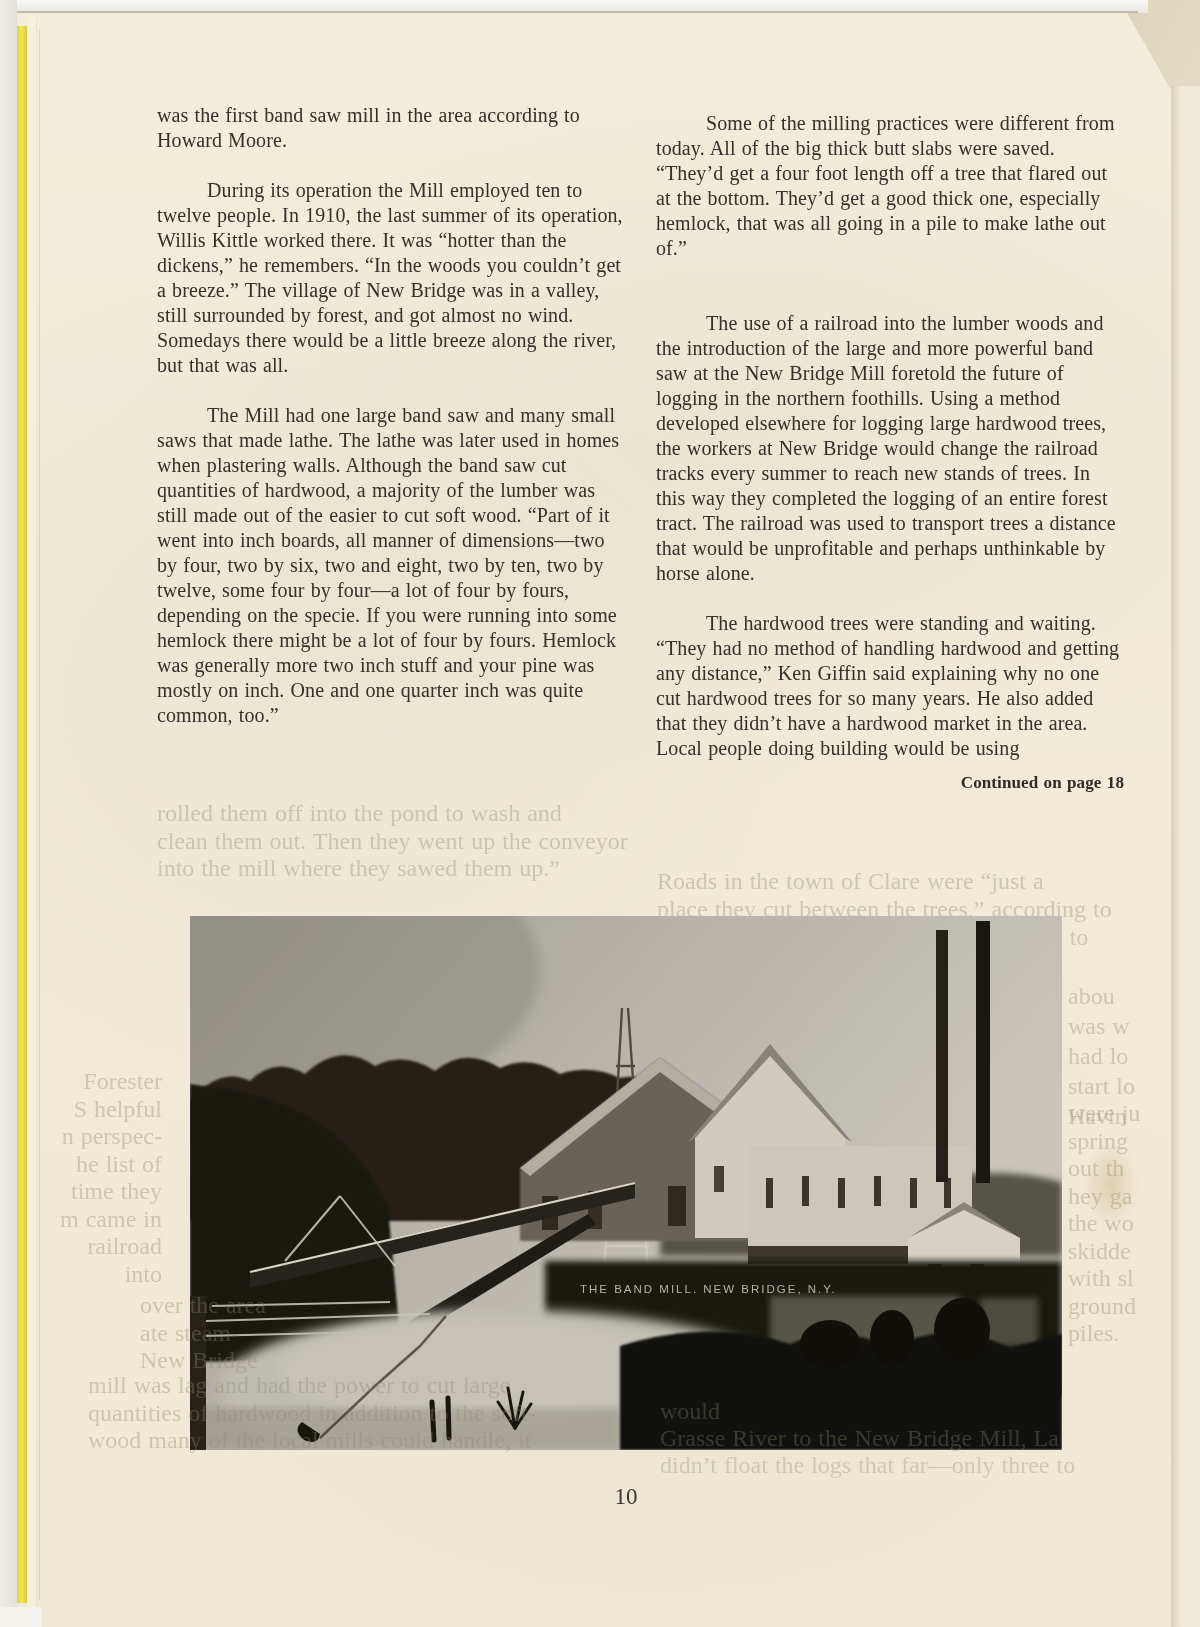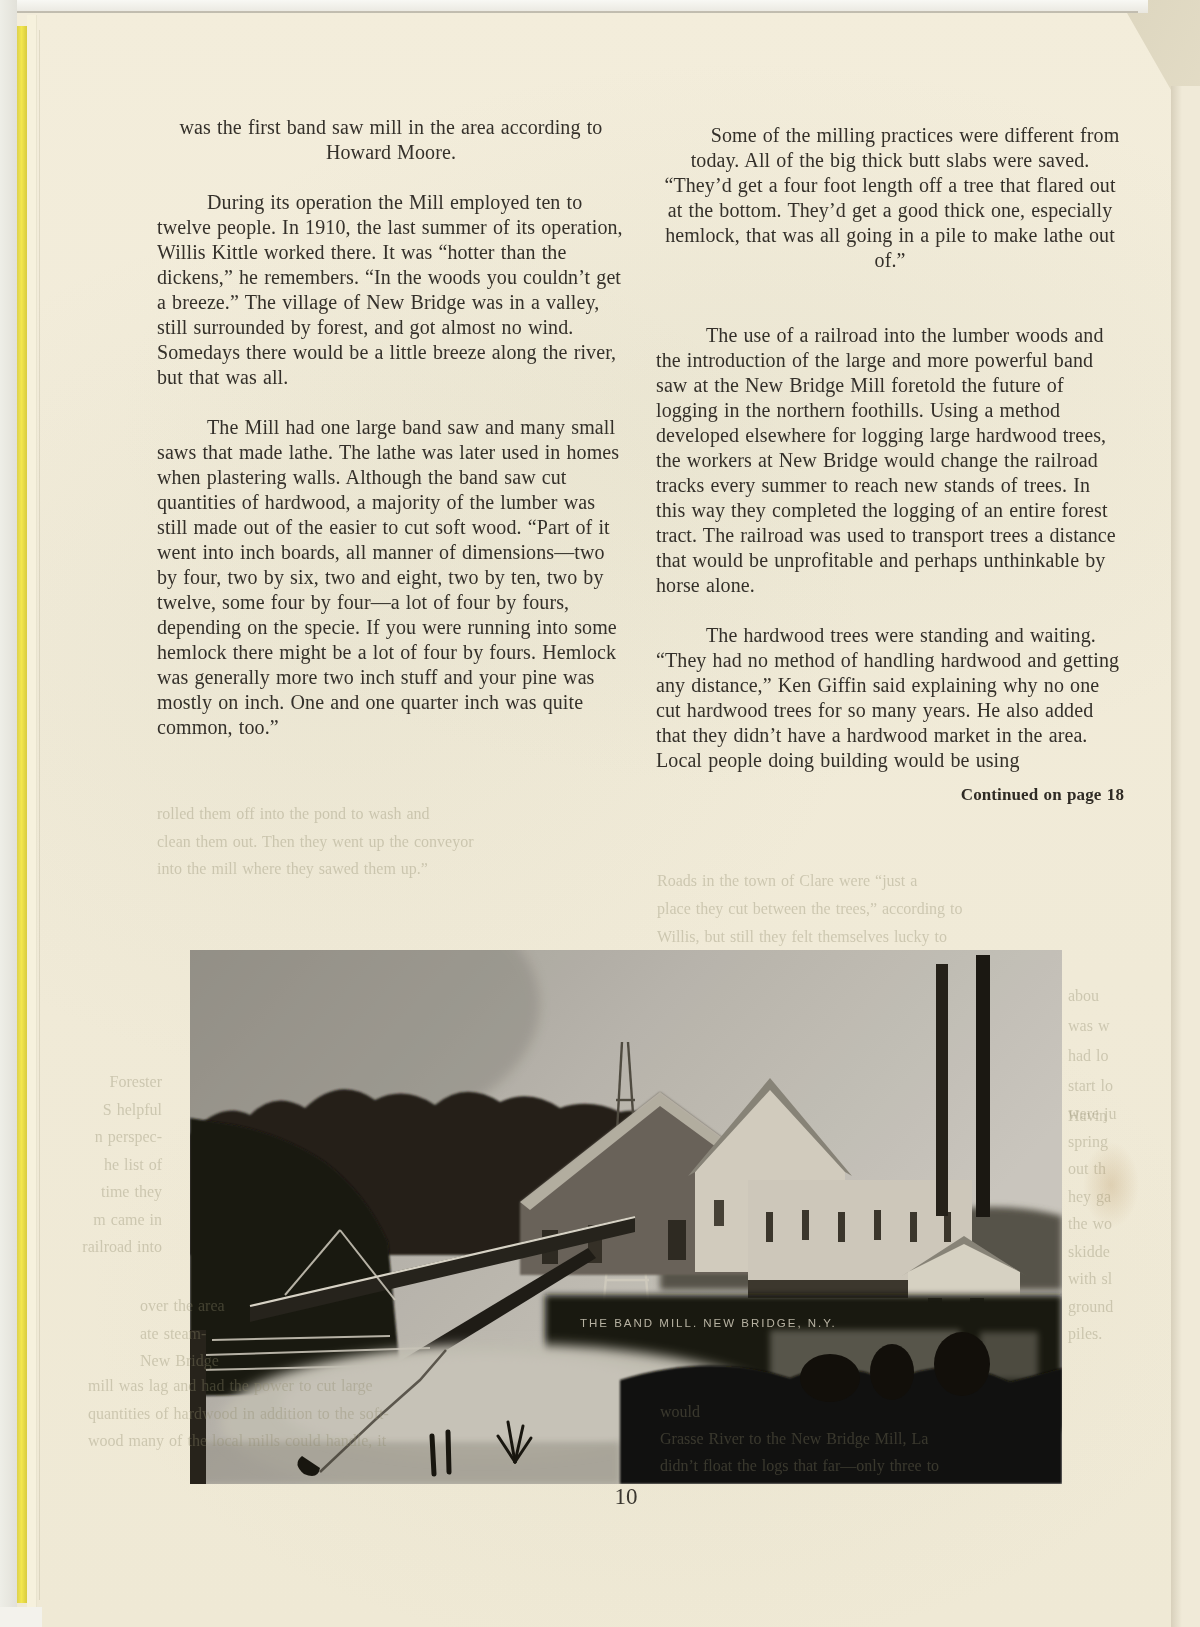--- a/index.html
+++ b/index.html
@@ -38,40 +38,40 @@
   .bottom-white{position:absolute;left:0;bottom:0;width:42px;height:20px;background:#f3f2ec;}
   .stain{position:absolute;left:1072px;top:1125px;width:78px;height:120px;
     background:radial-gradient(closest-side,rgba(163,118,55,0.22),rgba(163,118,55,0) 72%);}
 
   
   .col{position:absolute;width:468px;font-size:20px;line-height:25px;color:#34302a;
     letter-spacing:0.1px;word-spacing:1px;}
   .col-left{left:157px;top:103px;}
   .col-right{left:656px;top:111px;}
   .col p{margin:25px 0 0;text-indent:50px;}
-  .col p.first{margin-top:12px;text-align:center;}
+  .col p.first{margin-top:0;}
   .col p.noindent{text-indent:0;}
   .col p.gap2{margin-top:50px;}
   .continued{margin-top:9px;text-align:right;font-weight:bold;font-size:17px;color:#2f2b25;}
   .page-number{position:absolute;left:576px;top:1484px;width:100px;text-align:center;
     font-size:23px;color:#3b3730;}
 
   
   .ghost{position:absolute;color:#8f8a6c;opacity:0.36;filter:blur(0.4px);
-    white-space:pre-line;font-size:16px;line-height:27.5px;word-spacing:1px;}
+    white-space:pre-line;font-size:24px;line-height:27.5px;word-spacing:1px;}
   .g-above{left:157px;top:800px;width:500px;}
   .g-right-top{left:657px;top:867px;width:480px;line-height:28px;}
   .g-left-margin{left:48px;top:1068px;width:114px;text-align:right;}
   .g-rm-up{left:1068px;top:981px;width:90px;line-height:30px;font-family:Liberation Serif, serif;}
   .g-rm-low{left:1068px;top:1100px;width:90px;}
   .g-below-frag{left:140px;top:1292px;width:420px;text-align:left;}
   .g-below-left{left:88px;top:1372px;width:530px;}
   .g-below-right{left:660px;top:1398px;width:480px;line-height:27px;opacity:0.32;}
 
-  .photo{position:absolute;left:190px;top:916px;width:872px;height:534px;margin-top:34px;}
+  .photo{position:absolute;left:190px;top:916px;width:872px;height:534px;}
   .photo svg{display:block;}
 </style>
 </head>
 <body>
 
 <div class="scan">
 
   <div class="corner-under"></div>
 
   <div class="page">

